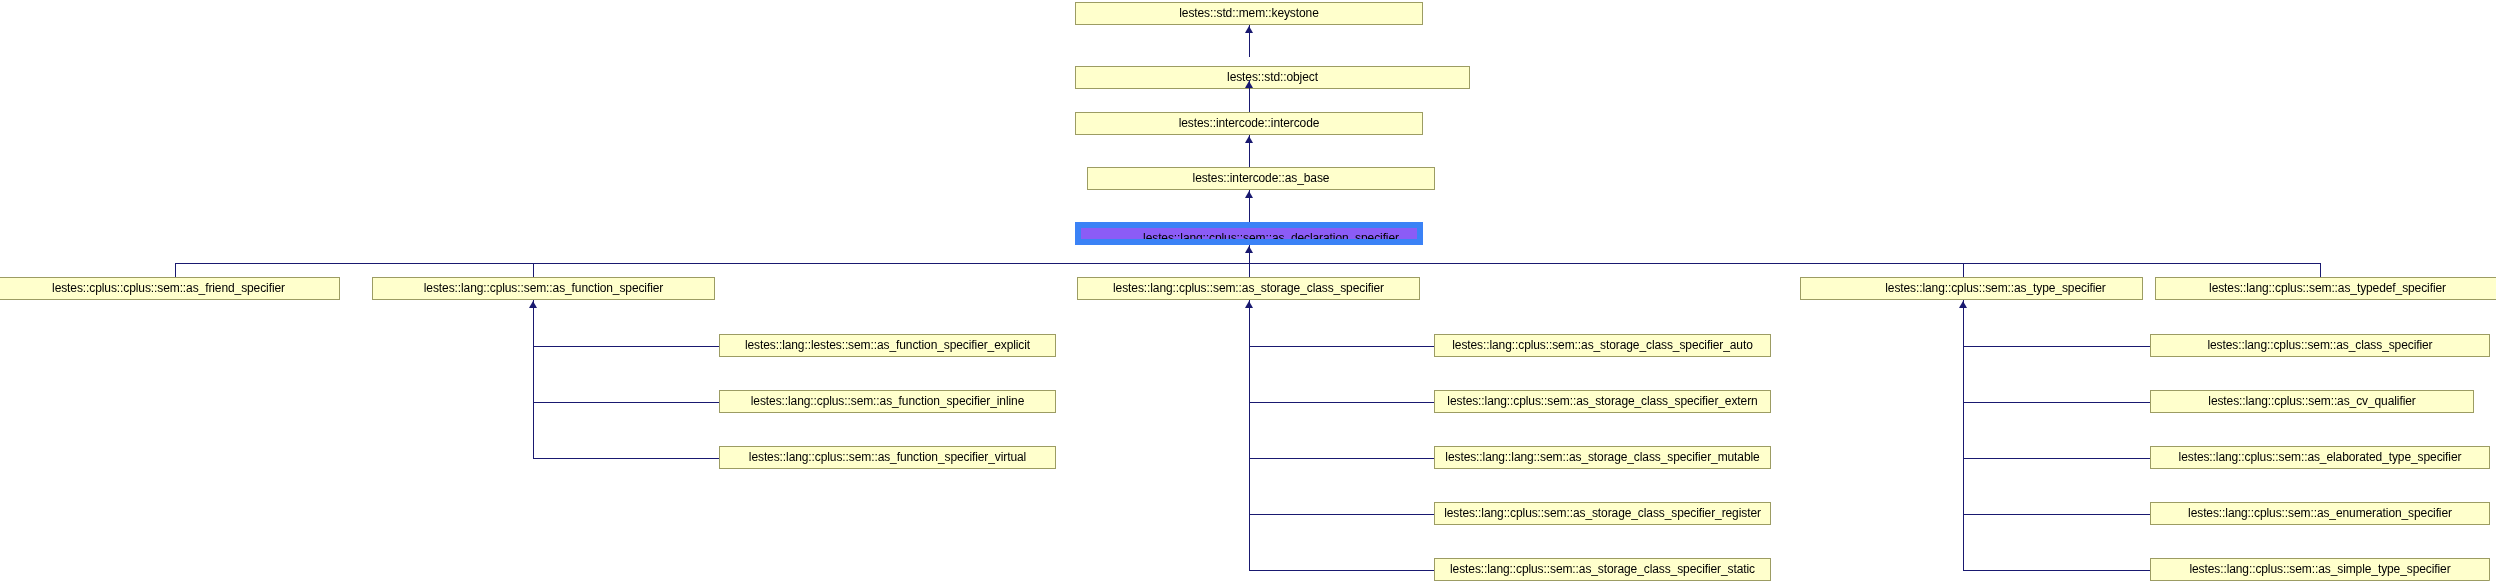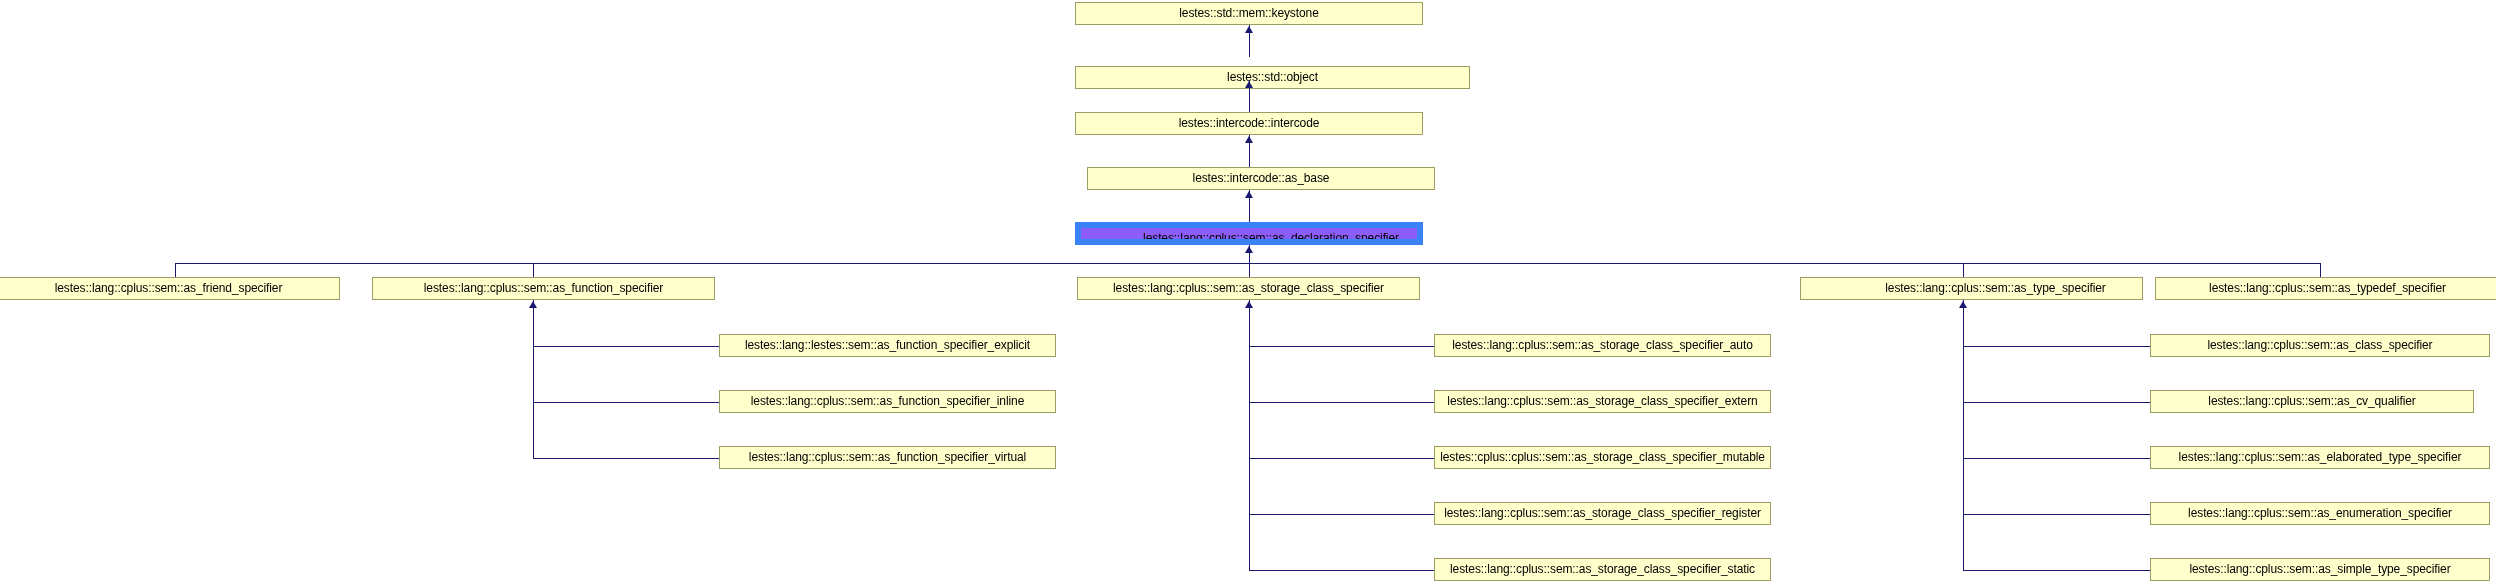--- a/index.html
+++ b/index.html
@@ -64,41 +64,41 @@
     <div class="arrowhead" style="left: 1245px; top: 26px;"></div>
     <div class="edge v" style="left: 1249px; top: 80px; height: 32px;"></div>
     <div class="arrowhead" style="left: 1245px; top: 81px;"></div>
     <div class="edge v" style="left: 1249px; top: 135px; height: 32px;"></div>
     <div class="arrowhead" style="left: 1245px; top: 136px;"></div>
     <div class="edge v" style="left: 1249px; top: 190px; height: 32px;"></div>
     <div class="arrowhead" style="left: 1245px; top: 191px;"></div>
     <div class="edge v" style="left: 1249px; top: 245px; height: 32px;"></div>
     <div class="arrowhead" style="left: 1245px; top: 246px;"></div>
     <div class="edge h" style="left: 175px; top: 263px; width: 2145px;"></div>
-    <div class="node" style="left: -3px; top: 277px; width: 343px;"><span>lestes::lang::cplus::sem::as_friend_specifier</span></div>
+    <div class="node" style="left: -3px; top: 277px; width: 343px;"><span>lestes::cplus::cplus::sem::as_friend_specifier</span></div>
     <div class="edge v" style="left: 175px; top: 263px; height: 14px;"></div>
     <div class="node" style="left: 372px; top: 277px; width: 343px;"><span>lestes::lang::cplus::sem::as_function_specifier</span></div>
     <div class="edge v" style="left: 533px; top: 263px; height: 14px;"></div>
     <div class="edge v" style="left: 533px; top: 300px; height: 158px;"></div>
     <div class="arrowhead" style="left: 529px; top: 301px;"></div>
     <div class="node" style="left: 719px; top: 334px; width: 337px;"><span>lestes::lang::lestes::sem::as_function_specifier_explicit</span></div>
     <div class="edge h" style="left: 533px; top: 346px; width: 186px;"></div>
     <div class="node" style="left: 719px; top: 390px; width: 337px;"><span>lestes::lang::cplus::sem::as_function_specifier_inline</span></div>
     <div class="edge h" style="left: 533px; top: 402px; width: 186px;"></div>
     <div class="node" style="left: 719px; top: 446px; width: 337px;"><span>lestes::lang::cplus::sem::as_function_specifier_virtual</span></div>
     <div class="edge h" style="left: 533px; top: 458px; width: 186px;"></div>
     <div class="node" style="left: 1077px; top: 277px; width: 343px;"><span>lestes::lang::cplus::sem::as_storage_class_specifier</span></div>
     <div class="edge v" style="left: 1249px; top: 263px; height: 14px;"></div>
     <div class="edge v" style="left: 1249px; top: 300px; height: 270px;"></div>
     <div class="arrowhead" style="left: 1245px; top: 301px;"></div>
     <div class="node" style="left: 1434px; top: 334px; width: 337px;"><span>lestes::lang::cplus::sem::as_storage_class_specifier_auto</span></div>
     <div class="edge h" style="left: 1249px; top: 346px; width: 185px;"></div>
     <div class="node" style="left: 1434px; top: 390px; width: 337px;"><span>lestes::lang::cplus::sem::as_storage_class_specifier_extern</span></div>
     <div class="edge h" style="left: 1249px; top: 402px; width: 185px;"></div>
-    <div class="node" style="left: 1434px; top: 446px; width: 337px;"><span>lestes::cplus::cplus::sem::as_storage_class_specifier_mutable</span></div>
+    <div class="node" style="left: 1434px; top: 446px; width: 337px;"><span>lestes::lang::lang::sem::as_storage_class_specifier_mutable</span></div>
     <div class="edge h" style="left: 1249px; top: 458px; width: 185px;"></div>
     <div class="node" style="left: 1434px; top: 502px; width: 337px;"><span>lestes::lang::cplus::sem::as_storage_class_specifier_register</span></div>
     <div class="edge h" style="left: 1249px; top: 514px; width: 185px;"></div>
     <div class="node" style="left: 1434px; top: 558px; width: 337px;"><span>lestes::lang::cplus::sem::as_storage_class_specifier_static</span></div>
     <div class="edge h" style="left: 1249px; top: 570px; width: 185px;"></div>
     <div class="node" style="left: 1800px; top: 277px; width: 343px; padding-left: 48px;"><span>lestes::lang::cplus::sem::as_type_specifier</span></div>
     <div class="edge v" style="left: 1963px; top: 263px; height: 14px;"></div>
     <div class="edge v" style="left: 1963px; top: 300px; height: 270px;"></div>
     <div class="arrowhead" style="left: 1959px; top: 301px;"></div>
     <div class="node" style="left: 2150px; top: 334px; width: 340px;"><span>lestes::lang::cplus::sem::as_class_specifier</span></div>

